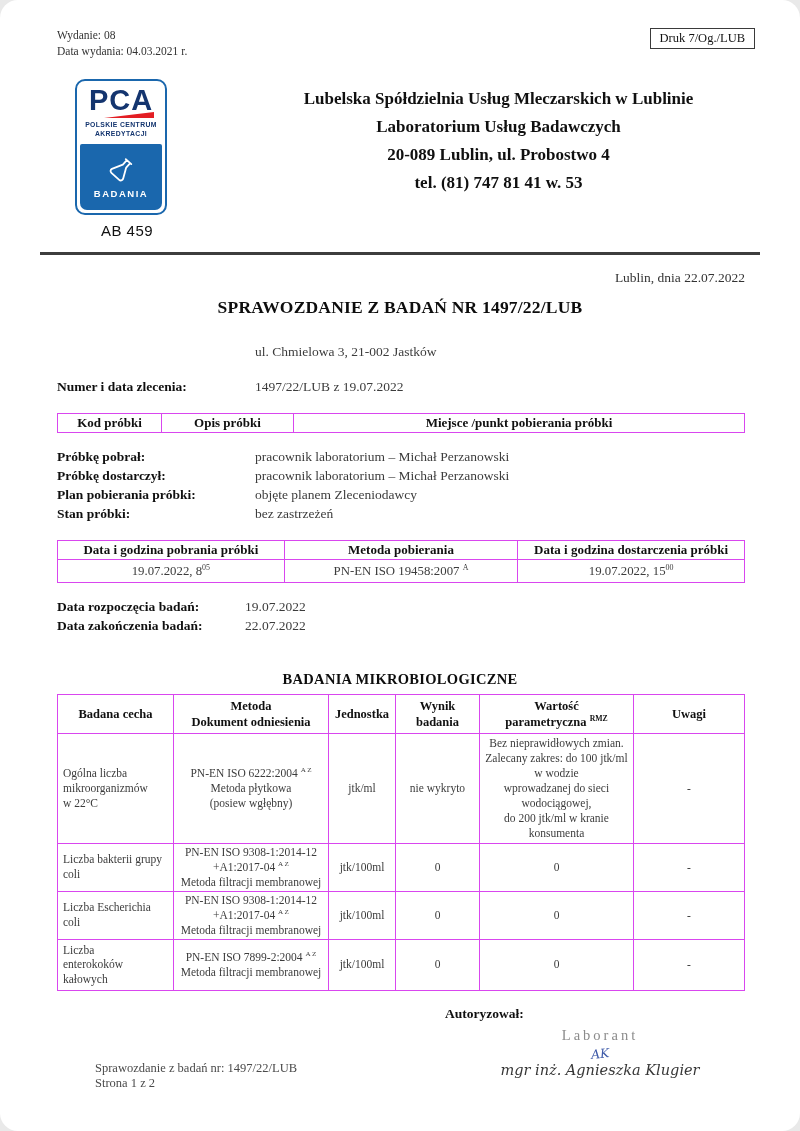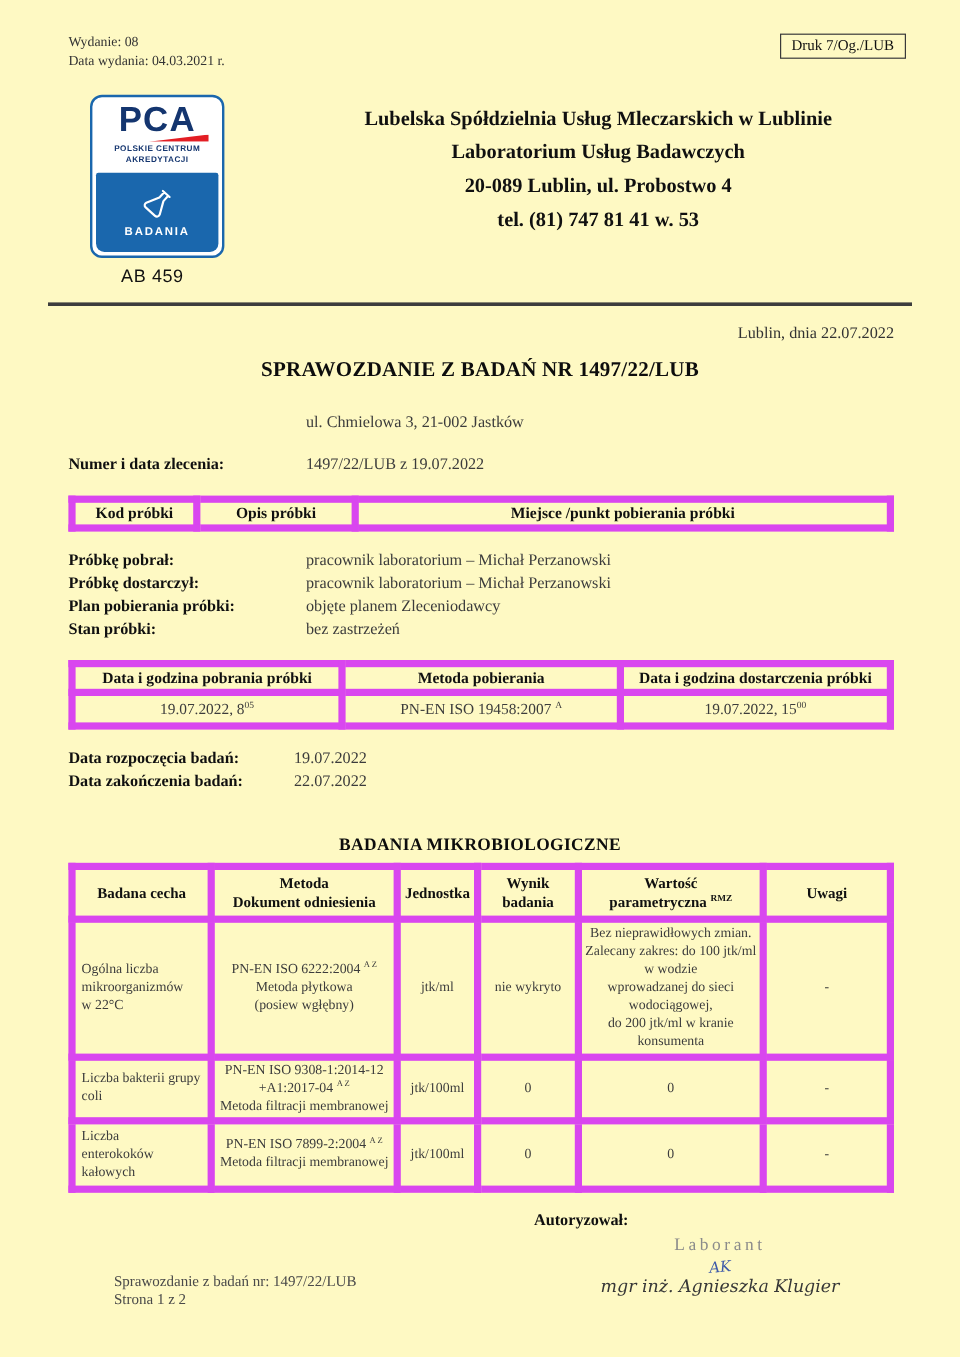--- a/index.html
+++ b/index.html
@@ -1,37 +1,38 @@
 <!DOCTYPE html>
 <html lang="pl"><head>
 <meta charset="utf-8">
 <style>
   html,body{margin:0;padding:0;background:#e9e9e9;}
   .page{
     position:relative;
     width:800px;height:1131px;
     margin:0 auto;
-    background:#fef9c3;
+    background:#ffffff;
     font-family:"Liberation Serif",serif;
     color:#222;
     overflow:hidden;
     box-sizing:border-box;
+    border-radius:18px;
   }
   :empty.hide-empty{display:none;}
   sup{font-size:0.62em;line-height:0;}
 
   
   .topbar{display:flex;justify-content:space-between;align-items:flex-start;padding:28px 45px 0 57px;}
   .edition{font-size:11.5px;color:#333;line-height:1.35;}
   .print-code{border:1px solid #3a3a3a;padding:2px 9px;font-size:12.5px;color:#111;}
 
   
   .header-row{display:flex;align-items:flex-start;margin:20px 40px 0 75px;}
   .logo-col{width:112px;flex:0 0 112px;}
-  .pca-card{width:112px;box-sizing:border-box;border:2px solid #1a67ad;border-radius:10px;background:#fff;padding:5px 3px 3px;}
+  .pca-card{width:92px;box-sizing:border-box;border:2px solid #1a67ad;border-radius:10px;background:#fff;padding:5px 3px 3px;}
   .pca-acronym{text-align:center;font-family:"Liberation Sans",sans-serif;font-weight:bold;font-size:29px;letter-spacing:1px;color:#14356f;line-height:1;}
   .pca-red{height:6px;width:50px;margin:-3px 8px 3px auto;background:#e31e24;-webkit-clip-path:polygon(0 100%,100% 0,100% 100%);clip-path:polygon(0 100%,100% 0,100% 100%);}
   .pca-org{text-align:center;font-family:"Liberation Sans",sans-serif;font-weight:bold;font-size:6.8px;letter-spacing:0.4px;color:#14356f;line-height:1.3;margin-bottom:5px;}
   .pca-badge{background:#1a67ad;border-radius:2px 2px 7px 7px;height:66px;display:flex;flex-direction:column;align-items:center;justify-content:center;gap:3px;}
   .flask{transform:rotate(42deg);}
   .pca-badge-label{color:#fff;font-family:"Liberation Sans",sans-serif;font-weight:bold;font-size:9.5px;letter-spacing:1.5px;}
   .ab-number{text-align:center;width:104px;margin-top:7px;font-family:"Liberation Sans",sans-serif;font-size:15px;color:#111;letter-spacing:0.5px;}
 
   .lab-header{flex:1;text-align:center;padding-left:50px;margin-top:6px;font-weight:bold;font-size:17px;line-height:1.65;color:#101010;}
 
@@ -44,21 +45,21 @@
   .kv-row{display:flex;font-size:13.5px;line-height:1.4;}
   .kv-label{width:198px;flex:0 0 198px;font-weight:bold;color:#101010;}
   .kv-value{color:#3c3c3c;}
   .client-block{margin-top:25px;}
   .order-block{margin-top:16px;}
   .info-block{margin-top:15px;}
   .dates-block{margin-top:15px;}
   .dates-block .kv-label{width:188px;flex:0 0 188px;}
 
   table{width:100%;border-collapse:collapse;table-layout:fixed;}
-  th,td{border:6px solid #d946ef;text-align:center;vertical-align:middle;padding:1px 4px;}
+  th,td{border:1px solid #d946ef;text-align:center;vertical-align:middle;padding:1px 4px;}
   th{font-weight:bold;color:#101010;font-size:13px;}
   td{color:#3c3c3c;}
 
   .sample-table{margin-top:17px;}
   .sample-table td{font-size:13px;height:37px;}
   .sample-desc{font-size:11px;line-height:1.2;}
 
   .collect-table{margin-top:16px;}
   .collect-table th{font-size:13px;}
   .collect-table td{font-size:12.8px;height:20px;}
@@ -270,20 +271,34 @@
           <div><span>PN-EN ISO 9308-1:2014-12</span></div>
           <div><span>+A1:2017-04 </span><sup class="hide-empty">A Z</sup></div>
           <div class="hide-empty">Metoda filtracji membranowej</div>
         </td>
         <td>jtk/100ml</td>
         <td>0</td>
         <td>0</td>
         <td>-</td>
       </tr>
 
+      <tr class="rn">
+        <td class="cell-left">
+          <div class="hide-empty">Liczba Escherichia coli</div>
+        </td>
+        <td class="cell-method">
+          <div><span>PN-EN ISO 9308-1:2014-12</span></div>
+          <div><span>+A1:2017-04 </span><sup class="hide-empty">A Z</sup></div>
+          <div class="hide-empty">Metoda filtracji membranowej</div>
+        </td>
+        <td>jtk/100ml</td>
+        <td>0</td>
+        <td>0</td>
+        <td>-</td>
+      </tr>
 
       <tr class="rn">
         <td class="cell-left">
           <div class="hide-empty">Liczba</div>
           <div class="hide-empty">enterokoków kałowych</div>
         </td>
         <td class="cell-method">
           <div><span>PN-EN ISO 7899-2:2004 </span><sup class="hide-empty">A Z</sup></div>
           <div class="hide-empty">Metoda filtracji membranowej</div>
         </td>

